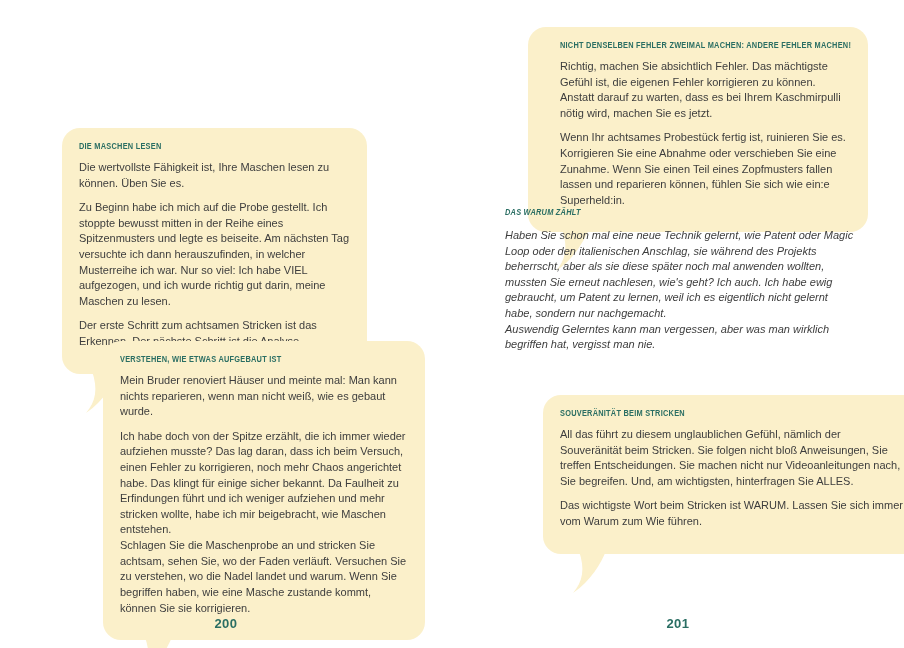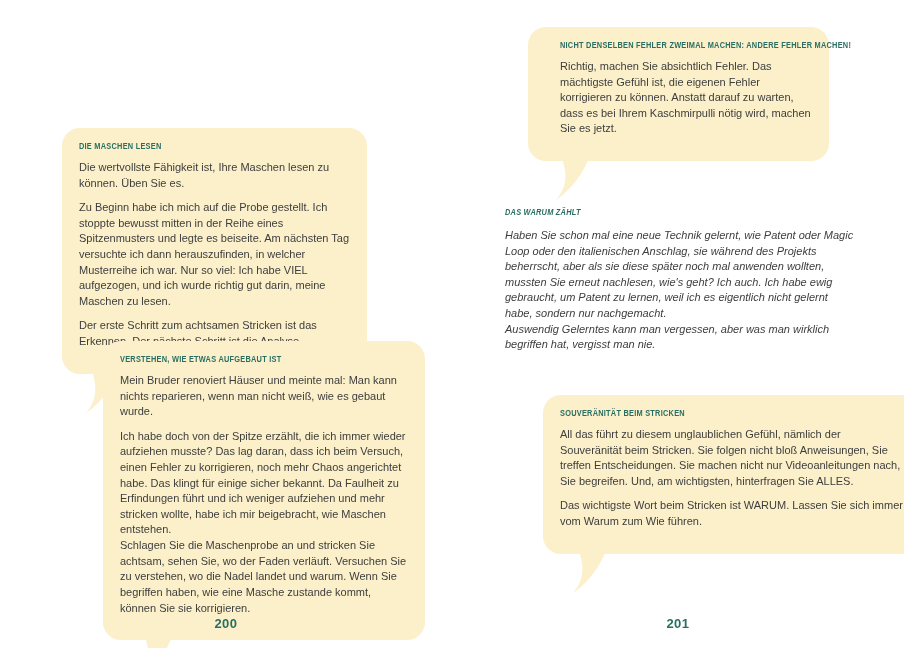--- a/index.html
+++ b/index.html
@@ -36,21 +36,21 @@
   .bubble p:last-child, .sec-body p:last-child{ margin-bottom:4px; }
   .tail{
     position:absolute; top:calc(100% - 3px); width:34px; height:42px;
     pointer-events:none;
   }
   .tail path{ fill:var(--bubble); }
   .b1{ left:62px;  top:128px; width:305px; }
   .b1 .tail{ left:24px; }
   .b2{ left:103px; top:341px; width:322px; }
   .b2 .tail{ left:36px; }
-  .b3{ left:528px; top:27px;  width:301px;padding-left:32px; }
+  .b3{ left:528px; top:27px;  width:340px;padding-left:32px; }
   .b3 .tail{ left:28px; }
   .b4{ left:543px; top:395px; width:378px; }
   .b4 .tail{ left:30px; }
   .section{
     position:absolute; left:505px; top:207px; width:350px;font-style:italic;
   }
   .sec-heading{ margin-bottom:11px; }
   .pagenum{
     position:absolute; top:616px; width:452px; text-align:center;
     font-size:13px; font-weight:bold; color:var(--heading);
@@ -83,20 +83,21 @@
     <svg class="tail" viewBox="0 0 34 42">
         <path d="M6 0 C 12 18, 10 30, 0 42 C 18 30, 28 12, 33 0 Z"></path>
       </svg>
   </div>
 
   <div class="pagenum left">200</div>
 
   <div class="bubble b3">
     <div class="bubble-heading">NICHT DENSELBEN FEHLER ZWEIMAL MACHEN: ANDERE FEHLER MACHEN!</div>
     <p>Richtig, machen Sie absichtlich Fehler. Das mächtigste Gefühl ist, die eigenen Fehler korrigieren zu können. Anstatt darauf zu warten, dass es bei Ihrem Kaschmirpulli nötig wird, machen Sie es jetzt.</p>
+    <p>Wenn Ihr achtsames Probestück fertig ist, ruinieren Sie es. Korrigieren Sie eine Abnahme oder verschieben Sie eine Zunahme. Wenn Sie einen Teil eines Zopfmusters fallen lassen und reparieren können, fühlen Sie sich wie ein:e Superheld:in.</p>
     <svg class="tail" viewBox="0 0 34 42">
         <path d="M6 0 C 12 18, 10 30, 0 42 C 18 30, 28 12, 33 0 Z"></path>
       </svg>
   </div>
 
   <div class="section">
     <div class="sec-heading">DAS WARUM ZÄHLT</div>
     <div class="sec-body">
       <p>Haben Sie schon mal eine neue Technik gelernt, wie Patent oder Magic Loop oder den italienischen Anschlag, sie während des Projekts beherrscht, aber als sie diese später noch mal anwenden wollten, mussten Sie erneut nachlesen, wie's geht? Ich auch. Ich habe ewig gebraucht, um Patent zu lernen, weil ich es eigentlich nicht gelernt habe, sondern nur nachgemacht.
 Auswendig Gelerntes kann man vergessen, aber was man wirklich begriffen hat, vergisst man nie.</p>

